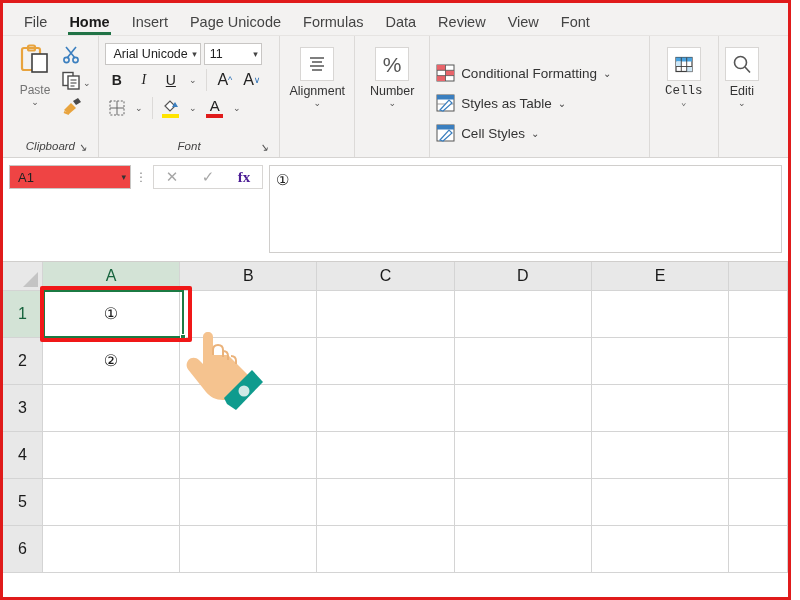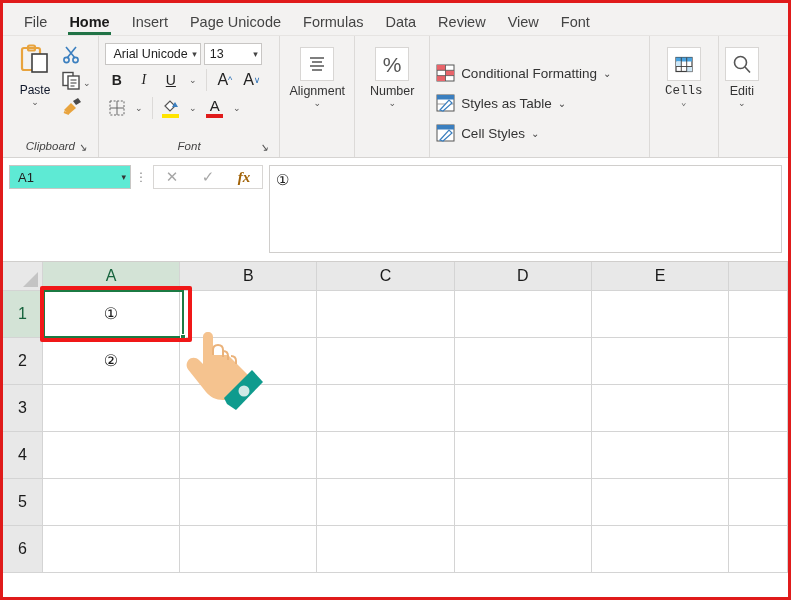--- a/index.html
+++ b/index.html
@@ -80,21 +80,21 @@
   }
 
   
   .g-clipboard { width: 100px; }
   .paste-btn {
     width: 52px;
     display: flex; flex-direction: column; align-items: center;
     padding-top: 2px;
     cursor: default;
   }
-  .paste-label { font-size: 12px; color: #0f172a; margin-top: 2px; }
+  .paste-label { font-size: 12px; color: #737373; margin-top: 2px; }
   .chev { font-size: 9px; color: #555; line-height: 8px; margin-top: 1px; }
   .clip-small { display: flex; flex-direction: column; gap: 2px; padding-top: 3px; }
   .clip-row { display: flex; align-items: center; height: 24px; gap: 2px; }
 
   
   .g-font { width: 190px; }
   .font-rows { display: flex; flex-direction: column; gap: 3px; width: 100%; padding-top: 2px; }
   .font-row { display: flex; align-items: center; gap: 3px; }
   .combo {
     height: 22px;
@@ -157,21 +157,21 @@
     align-items: flex-start;
     height: 104px;
     background: #ffffff;
     padding: 7px 0 0 0;
     border-bottom: 1px solid #d0cecc;
   }
   .namebox {
     width: 122px; height: 24px;
     margin-left: 6px;
     border: 1px solid #c8c6c4;
-    background: #5eead4;
+    background: #ef4444;
     display: flex; align-items: center;
     padding: 0 4px 0 8px;
     font-size: 13px; color: #222;
     cursor: default;
   }
   .namebox .txt { flex: 1; }
   .nb-arrow { font-size: 9px; color: #333; }
   .grip {
     width: 20px; height: 24px;
     display: flex; align-items: center; justify-content: center;
@@ -185,21 +185,21 @@
     background: #ffffff;
     margin-left: 2px;
   }
   .fx-btn {
     width: 36px; height: 22px;
     display: flex; align-items: center; justify-content: center;
     color: #a6a6a6; font-size: 15px;
     cursor: default;
   }
   .fx-btn.fx {
-    color: #a16207; font-style: italic;
+    color: #4c1d95; 
     font-family: "Liberation Serif", serif;
     font-size: 15px; font-weight: bold;
   }
   .formula-input {
     flex: 1;
     height: 88px;
     margin: 0 6px 0 6px;
     border: 1px solid #d0cecc;
     background: #ffffff;
     font-size: 15px;
@@ -365,21 +365,21 @@
 
     <div class="group g-font">
       <div class="group-body">
         <div class="font-rows">
           <div class="font-row">
             <div class="combo fname">
               <span class="txt">Arial Unicode</span>
               <span class="cv">▾</span>
             </div>
             <div class="combo fsize">
-              <span class="txt">13</span>
+              <span class="txt">11</span>
               <span class="cv">▾</span>
             </div>
           </div>
           <div class="font-row">
             <div class="fbtn bold">B</div>
             <div class="fbtn ital">I</div>
             <div class="fbtn und">U</div>
             <div class="fbtn" style="min-width:14px;font-size:9px;color:#555;">⌄</div>
             <div class="vdiv"></div>
             <div class="fbtn">

